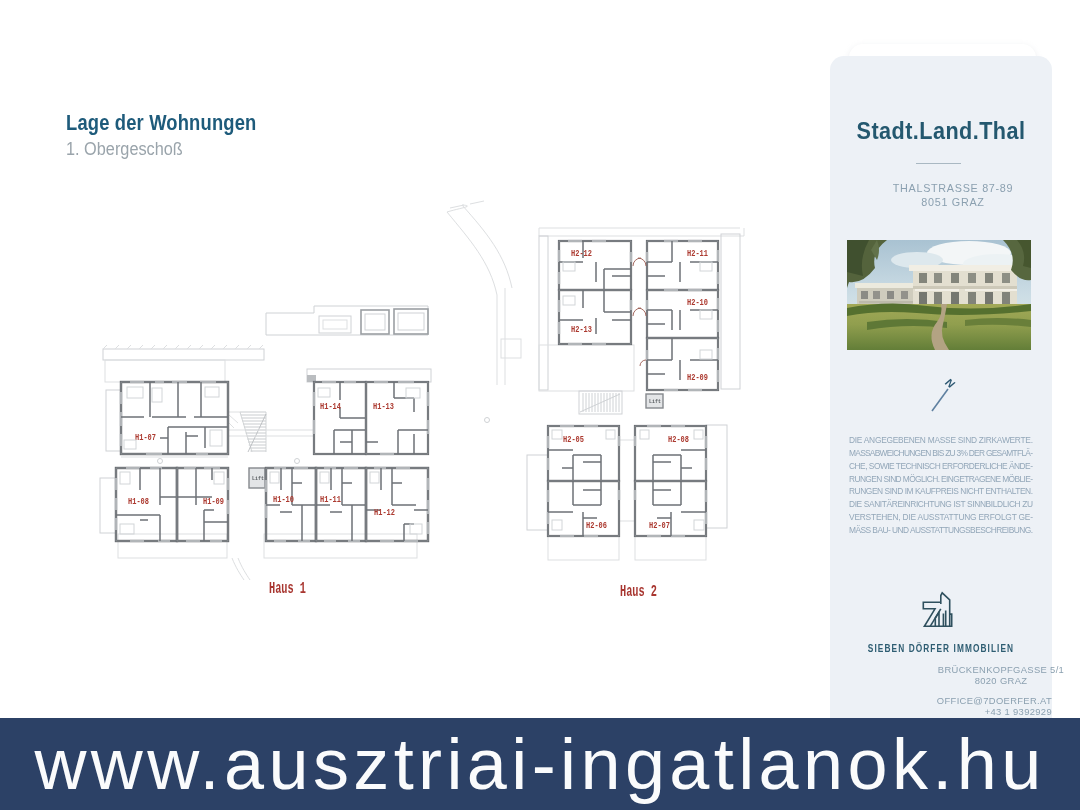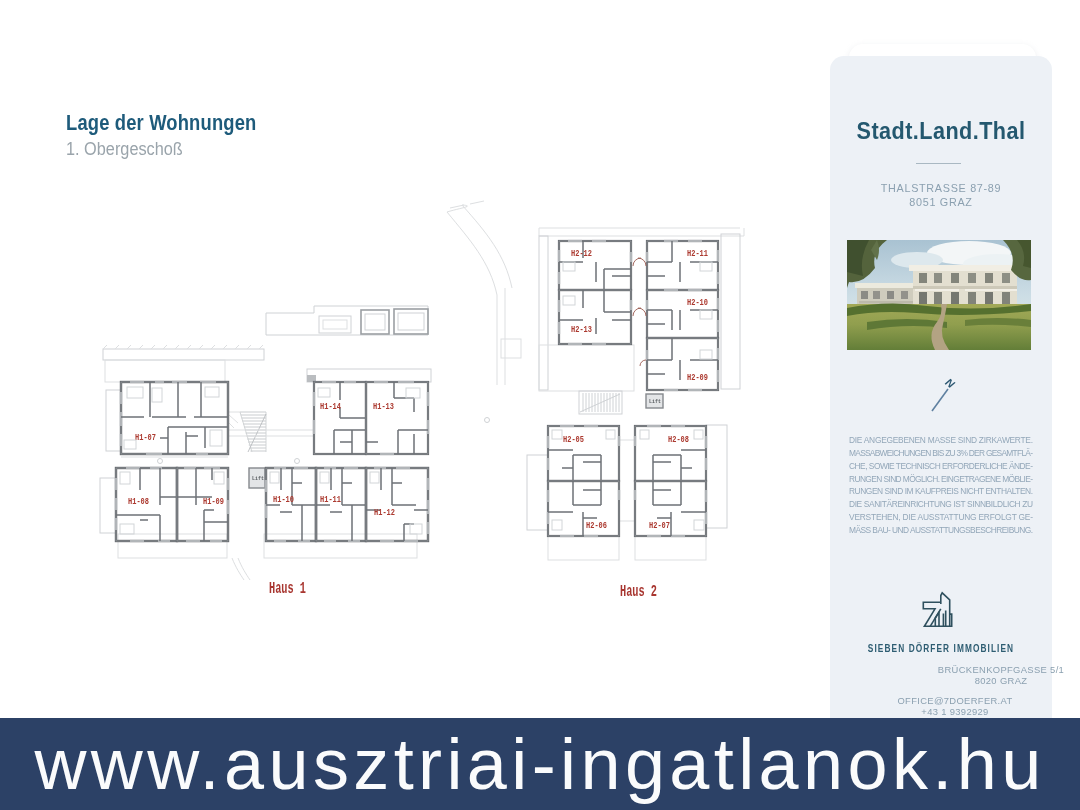--- a/index.html
+++ b/index.html
@@ -319,21 +319,21 @@
 </svg>
 
 <div style="position:absolute;left:849px;top:44px;width:187px;height:40px;background:#ffffff;border-radius:14px;box-shadow:0 2px 6px rgba(160,170,180,0.22);"></div>
 
 <div style="position:absolute;left:830px;top:56px;width:222px;height:680px;background:#edf1f6;border-radius:14px 14px 0 0;"></div>
 
 <div style="position:absolute;left:830px;top:117px;width:222px;text-align:center;font-size:24px;font-weight:bold;color:#24586f;letter-spacing:0.5px;transform:scaleX(0.9);">Stadt.Land.Thal</div>
 
 <div style="position:absolute;left:916px;top:163px;width:45px;height:1px;background:#a9b8c2;"></div>
 
-<div style="position:absolute;left:830px;top:181px;width:222px;text-align:center;font-size:10.8px;color:#8ba0b0;letter-spacing:0.7px;line-height:14px;">THALSTRASSE 87-89<br>8051 GRAZ</div>
+<div style="position:absolute;left:830px;top:181px;width:222px;text-align:center;font-size:10.8px;color:#8ba0b0;letter-spacing:0.7px;line-height:14px;padding-left:12px;">THALSTRASSE 87-89<br>8051 GRAZ</div>
 
 <svg width="184" height="110" viewBox="0 0 184 110" style="position:absolute;left:847px;top:240px;" xmlns="http://www.w3.org/2000/svg">
 <defs>
 <linearGradient id="sky" x1="0" y1="0" x2="0" y2="1">
  <stop offset="0" stop-color="#a9c2d2"></stop>
  <stop offset="0.5" stop-color="#ccdde5"></stop>
  <stop offset="1" stop-color="#e8ebe7"></stop>
 </linearGradient>
 <linearGradient id="grass" x1="0" y1="0" x2="0" y2="1">
  <stop offset="0" stop-color="#a2a957"></stop>
@@ -420,19 +420,19 @@
 <path d="M25.8,16 L25.8,7.5 L27.2,4.9 L34.7,11.8 L34.7,38.3"></path>
 <path d="M20.3,38 L20.3,30.0 L24.0,24.2 L24.0,38"></path>
 <path d="M28.4,25.6 L28.4,38 M30.7,22.5 L30.7,38"></path>
 </g>
 </svg>
 
 <div style="position:absolute;left:830px;top:643px;width:222px;text-align:center;font-size:10px;font-weight:bold;color:#2e5d72;letter-spacing:1.3px;transform:scaleX(0.83);">SIEBEN DÖRFER IMMOBILIEN</div>
 
 <div style="position:absolute;left:867px;top:664px;width:268px;text-align:center;font-size:9.4px;color:#8ba0b0;letter-spacing:0.35px;line-height:11px;">BRÜCKENKOPFGASSE 5/1<br>8020 GRAZ</div>
 
-<div style="position:absolute;left:830px;top:695px;width:250px;text-align:center;font-size:9.4px;color:#8ba0b0;letter-spacing:0.35px;line-height:11px;">OFFICE@7DOERFER.AT<br>+43 1 9392929</div>
+<div style="position:absolute;left:830px;top:695px;width:222px;text-align:right;font-size:9.4px;color:#8ba0b0;letter-spacing:0.35px;line-height:11px;">OFFICE@7DOERFER.AT<br>+43 1 9392929</div>
 
 <div style="position:absolute;left:0;top:718px;width:1080px;height:92px;background:#2c4166;"></div>
 
 <div style="position:absolute;left:0;top:723px;width:1080px;text-align:center;font-size:72px;letter-spacing:4.4px;color:#fafbfc;">www.ausztriai-ingatlanok.hu</div>
 
 </div>
 
 </body></html>

